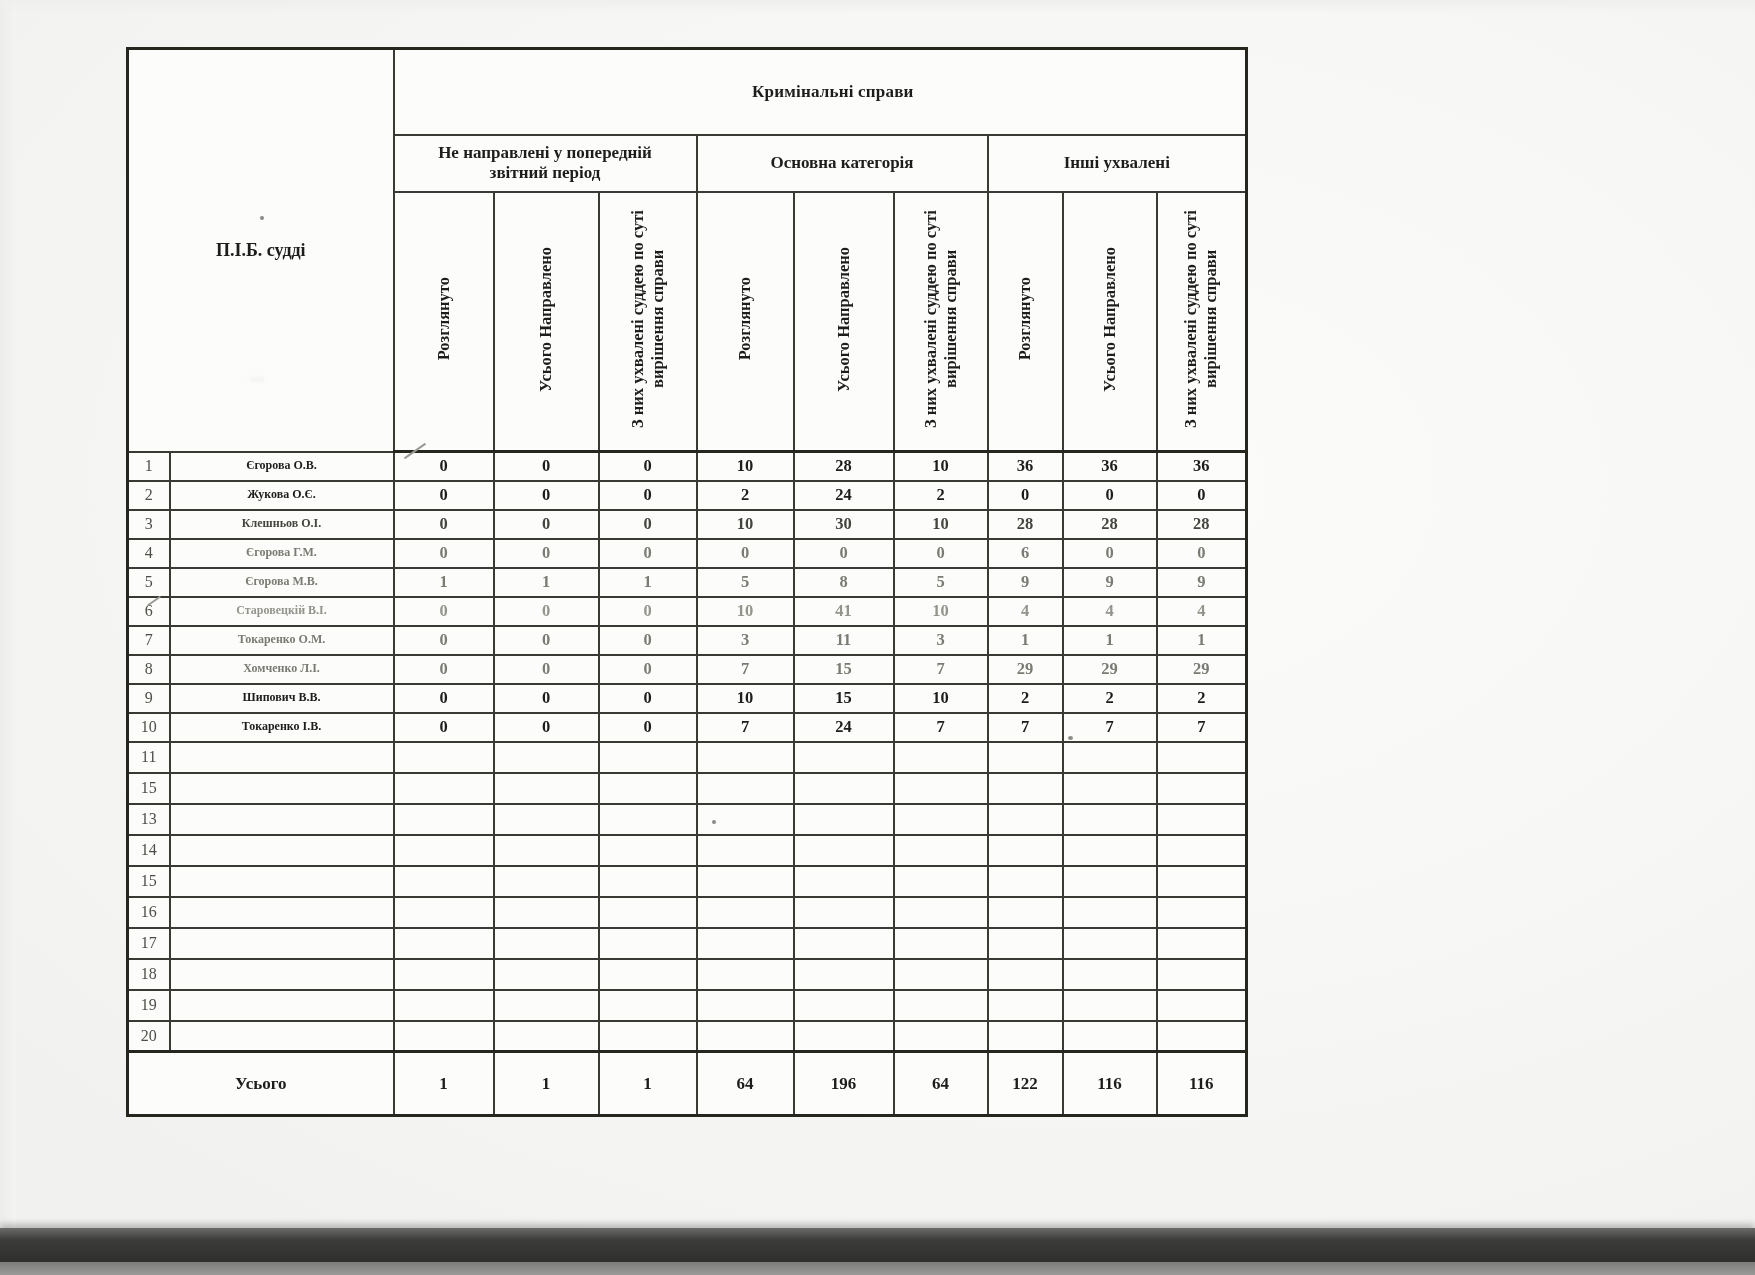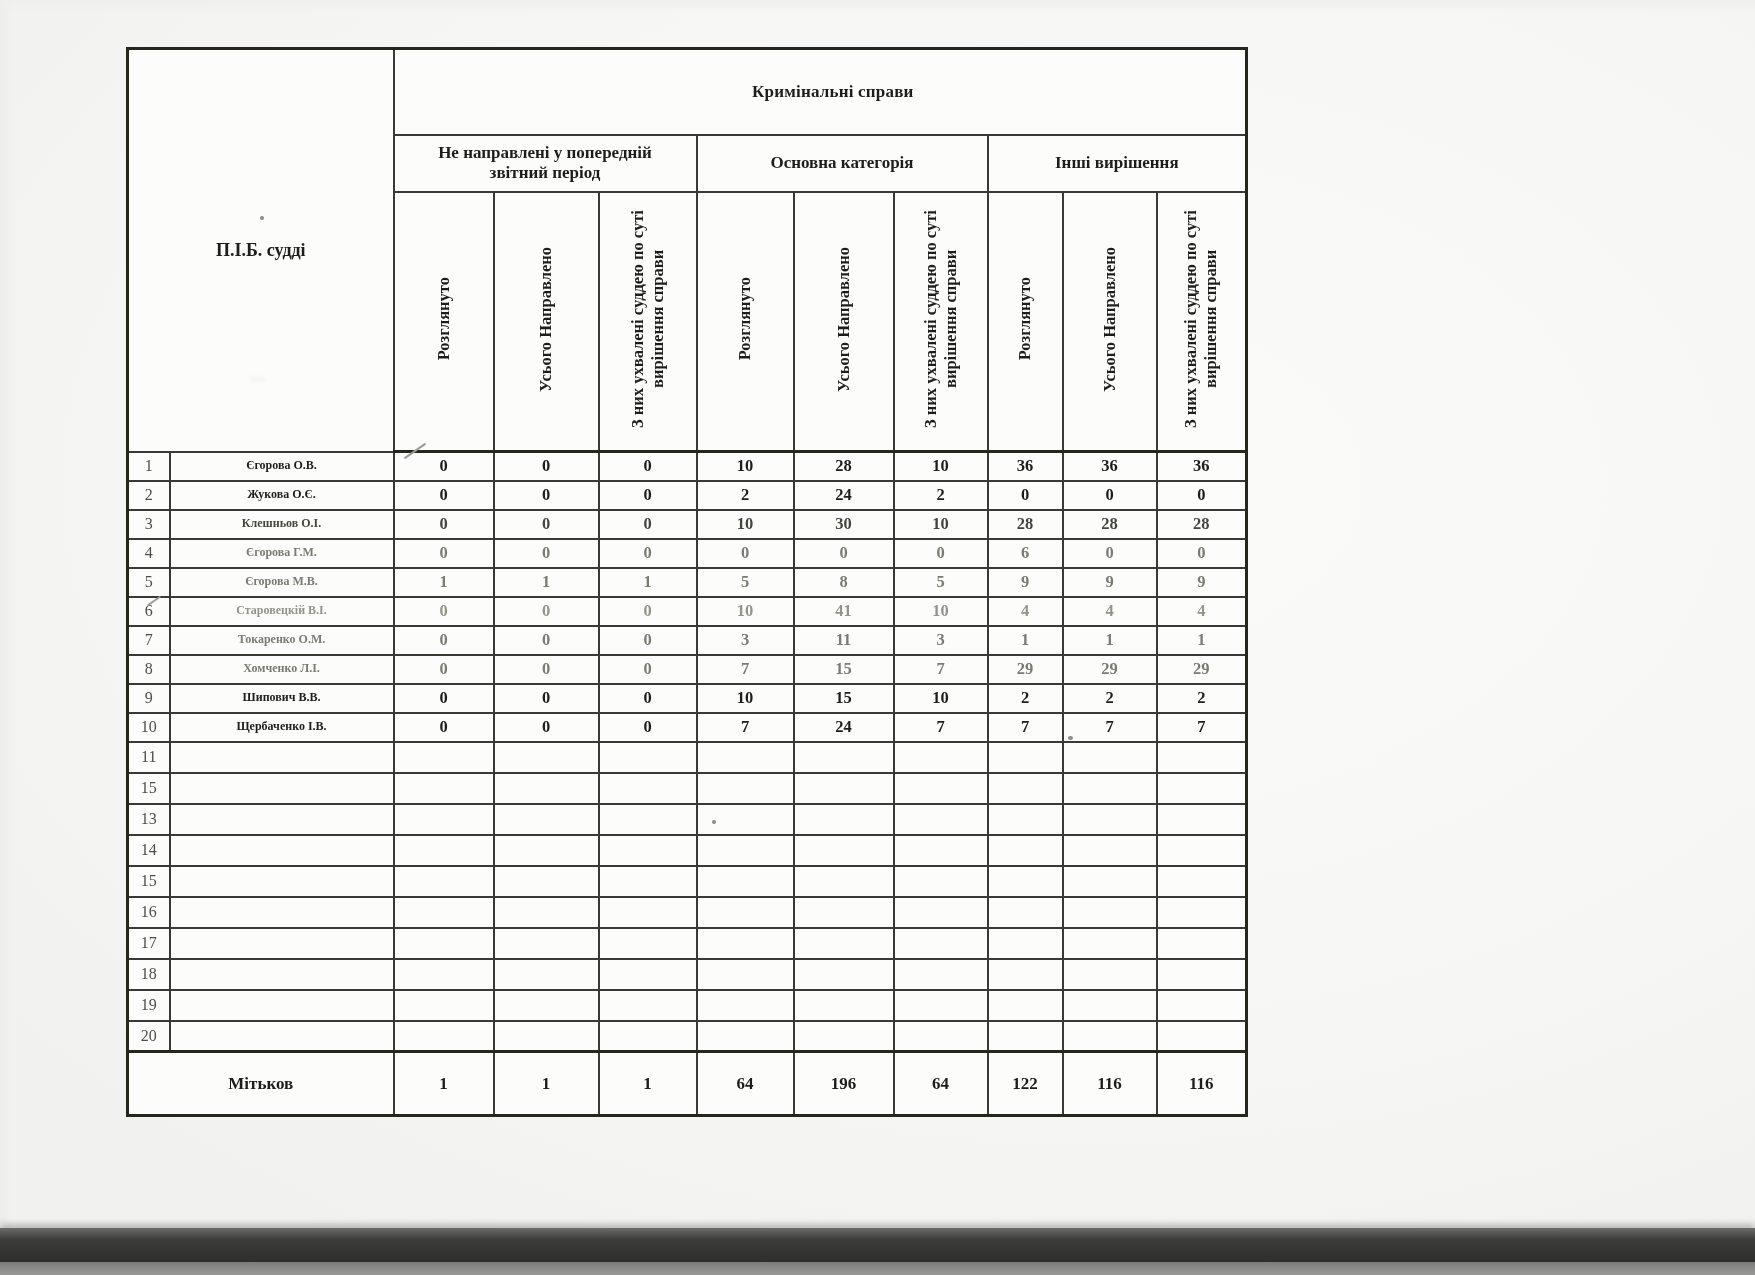--- a/index.html
+++ b/index.html
@@ -84,21 +84,21 @@
         <col style="width:90px">
     </colgroup>
     <thead>
       <tr>
         <th class="h-corner" rowspan="3" colspan="2">П.І.Б. судді</th>
         <th class="h-main" colspan="9">Кримінальні справи</th>
       </tr>
       <tr>
         <th class="h-group" colspan="3">Не направлені у попередній звітний період</th>
         <th class="h-group" colspan="3">Основна категорія</th>
-        <th class="h-group" colspan="3">Інші вирішення</th>
+        <th class="h-group" colspan="3">Інші ухвалені</th>
       </tr>
       <tr>
         <th class="h-rot"><span class="v">Розглянуто</span></th>
         <th class="h-rot"><span class="v">Усього Направлено</span></th>
         <th class="h-rot"><span class="v">З них ухвалені суддею по суті вирішення справи</span></th>
         <th class="h-rot"><span class="v">Розглянуто</span></th>
         <th class="h-rot"><span class="v">Усього Направлено</span></th>
         <th class="h-rot"><span class="v">З них ухвалені суддею по суті вирішення справи</span></th>
         <th class="h-rot"><span class="v">Розглянуто</span></th>
         <th class="h-rot"><span class="v">Усього Направлено</span></th>
@@ -218,21 +218,21 @@
           <td class="val">0</td>
           <td class="val">10</td>
           <td class="val">15</td>
           <td class="val">10</td>
           <td class="val">2</td>
           <td class="val">2</td>
           <td class="val">2</td>
         </tr>
         <tr class="data-row tone-dark">
           <td class="num">10</td>
-          <td class="name">Щербаченко І.В.</td>
+          <td class="name">Токаренко І.В.</td>
           <td class="val">0</td>
           <td class="val">0</td>
           <td class="val">0</td>
           <td class="val">7</td>
           <td class="val">24</td>
           <td class="val">7</td>
           <td class="val">7</td>
           <td class="val">7</td>
           <td class="val">7</td>
         </tr>
@@ -362,21 +362,21 @@
           <td class="val"></td>
           <td class="val"></td>
           <td class="val"></td>
           <td class="val"></td>
           <td class="val"></td>
           <td class="val"></td>
         </tr>
       </tbody>
     <tbody>
       <tr class="total-row">
-        <td class="name tone-dark" colspan="2">Мітьков</td>
+        <td class="name tone-dark" colspan="2">Усього</td>
         <td class="val tone-dark">1</td>
         <td class="val tone-dark">1</td>
         <td class="val tone-dark">1</td>
         <td class="val tone-dark">64</td>
         <td class="val tone-dark">196</td>
         <td class="val tone-dark">64</td>
         <td class="val tone-dark">122</td>
         <td class="val tone-dark">116</td>
         <td class="val tone-dark">116</td>
       </tr>

